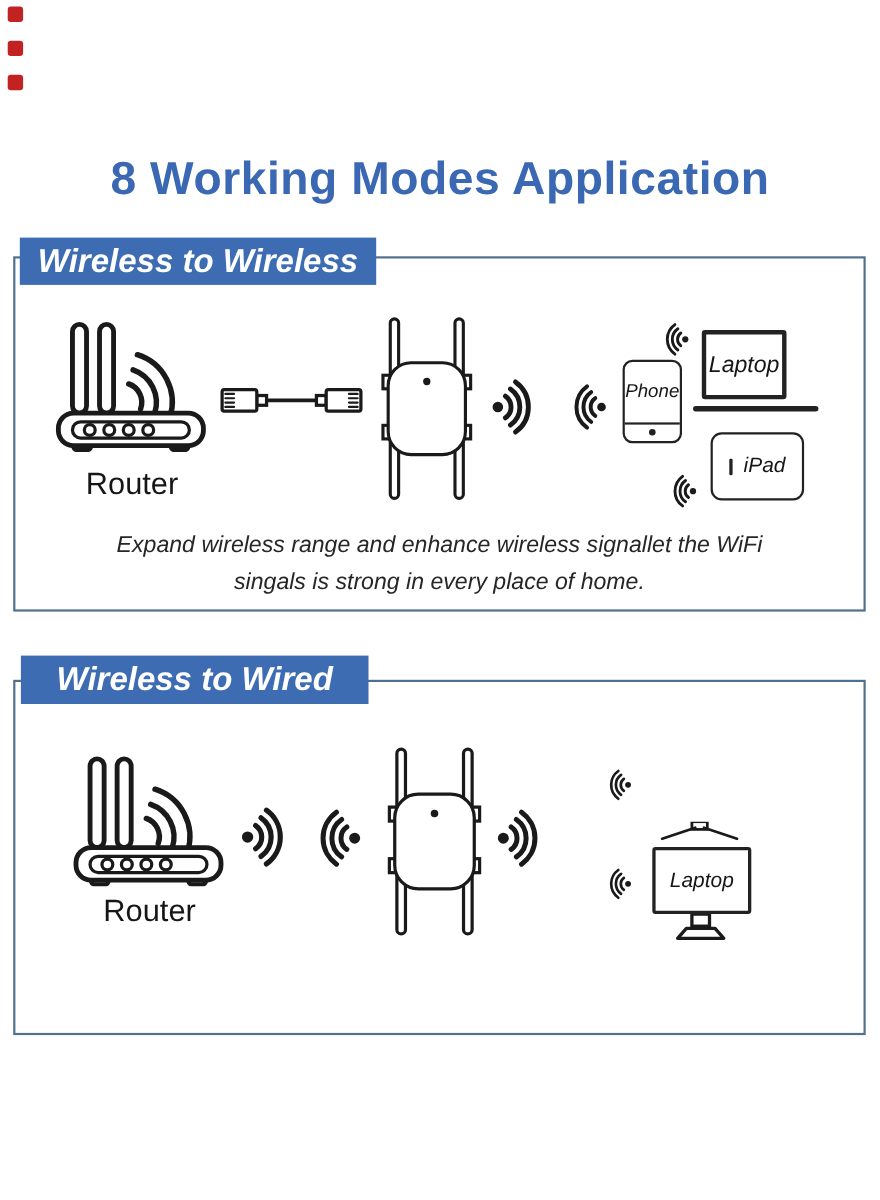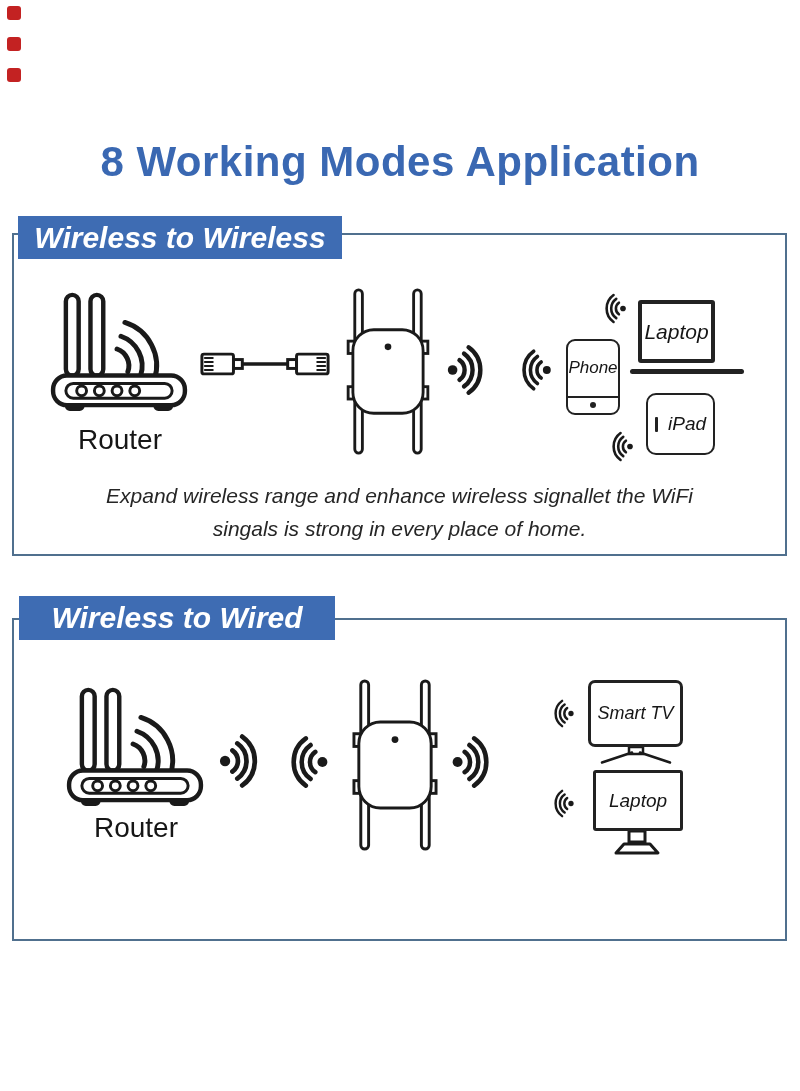--- a/index.html
+++ b/index.html
@@ -38,21 +38,21 @@
   }
   .phone .phone-label{position:absolute;top:17px;left:0;right:0;text-align:center;font-size:17px;}
   .phone .phone-line{position:absolute;left:0;right:0;bottom:15px;border-top:2.5px solid #222;}
   .phone .phone-dot{position:absolute;left:50%;bottom:5px;width:6px;height:6px;margin-left:-3px;border-radius:50%;background:#222;}
   .laptop{
     position:absolute;width:77px;height:63px;border:4px solid #222;border-radius:3px;background:#fff;
     box-sizing:border-box;display:flex;align-items:center;justify-content:center;font-size:21px;z-index:2;
   }
   .laptop-base{position:absolute;width:114px;height:5px;background:#222;border-radius:3px;z-index:2;}
   .ipad{
-    position:absolute;width:69px;height:62px;border:2.5px solid #222;border-radius:10px;background:#fff;
+    position:absolute;width:85px;height:62px;border:2.5px solid #222;border-radius:10px;background:#fff;
     box-sizing:border-box;display:flex;align-items:center;justify-content:center;gap:10px;font-size:19px;z-index:2;
   }
   .ipad-bar{width:3px;height:15px;background:#222;border-radius:1px;}
   .tv{
     position:absolute;width:95px;height:67px;border:3px solid #222;border-radius:7px;background:#fff;
     box-sizing:border-box;display:flex;align-items:center;justify-content:center;font-size:18px;z-index:2;
   }
   .monitor{
     position:absolute;width:90px;height:61px;border:3px solid #222;border-radius:3px;background:#fff;
     box-sizing:border-box;display:flex;align-items:center;justify-content:center;font-size:19px;z-index:2;
@@ -164,21 +164,21 @@
       <use href="#sym-extender"></use>
     </svg>
 
   <svg class="icon" style="left:444px;top:342px" width="46" height="56">
       <use href="#sym-wifi-r"></use>
     </svg>
   <svg class="icon" style="left:517px;top:347px" width="36" height="46">
       <use href="#sym-wifi-l"></use>
     </svg>
 
-  <div class="phone" style="left:566px;top:339px">
+  <div class="phone" style="left:566px;top:327px">
     <div class="phone-label dev-label">Phone</div>
     <div class="phone-line"></div>
     <div class="phone-dot"></div>
   </div>
 
   <svg class="icon" style="left:601px;top:292px" width="27" height="33">
       <use href="#sym-wifi-l"></use>
     </svg>
   <div class="laptop" style="left:638px;top:300px">
     <span class="dev-label">Laptop</span>
@@ -219,23 +219,20 @@
       <use href="#sym-extender"></use>
     </svg>
 
   <svg class="icon" style="left:449px;top:733px" width="47" height="58">
       <use href="#sym-wifi-r"></use>
     </svg>
 
   <svg class="icon" style="left:549px;top:698px" width="28" height="31">
       <use href="#sym-wifi-l"></use>
     </svg>
-  <div class="tv" style="left:588px;top:680px">
-    <span class="dev-label">Smart TV</span>
-  </div>
   <svg class="icon" style="left:600px;top:747px" width="72" height="17">
       <use href="#sym-tvstand"></use>
     </svg>
 
   <svg class="icon" style="left:549px;top:788px" width="28" height="31">
       <use href="#sym-wifi-l"></use>
     </svg>
   <div class="monitor" style="left:593px;top:770px">
     <span class="dev-label">Laptop</span>
   </div>

